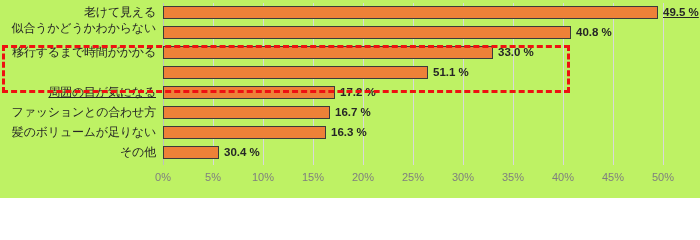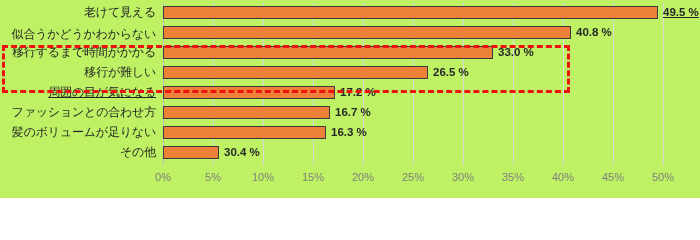--- a/index.html
+++ b/index.html
@@ -117,23 +117,22 @@
     pointer-events: none;
   }
 </style>
 </head>
 <body>
 
 <div id="chart-root">
 
   <div class="cat-labels">
       <div class="cat-label" style="top: 2px;">老けて見える</div>
-      <div class="cat-label" style="top: 24px;">似合うかどうかわからない</div>
+      <div class="cat-label" style="top: 18px;">似合うかどうかわからない</div>
       <div class="cat-label" style="top: 42px;">移行するまで時間がかかる</div>
-      <div class="cat-label" style="top: 62px;">移行が難しい</div>
       <div class="cat-label" style="top: 82px; text-decoration: underline;">周囲の目が気になる</div>
       <div class="cat-label" style="top: 122px;">髪のボリュームが足りない</div>
       <div class="cat-label" style="top: 102px;">ファッションとの合わせ方</div>
       <div class="cat-label" style="top: 142px;">その他</div>
     </div>
 
   <div class="plot">
     <div class="axis-line"></div>
   <div class="gridline" style="left: 50px;"></div>
       <div class="gridline" style="left: 100px;"></div>
@@ -152,21 +151,21 @@
       <div class="bar-row" style="top: 20px;">
         <div class="bar" style="width: 408px; background: rgb(237, 129, 56); border-color: rgb(59, 59, 59);"></div>
         <div class="bar-value" style="left: 413px;">40.8 %</div>
       </div>
       <div class="bar-row" style="top: 40px;">
         <div class="bar" style="width: 330px; background: rgb(237, 129, 56); border-color: rgb(59, 59, 59);"></div>
         <div class="bar-value" style="left: 335px;">33.0 %</div>
       </div>
       <div class="bar-row" style="top: 60px;">
         <div class="bar" style="width: 265px; background: rgb(237, 129, 56); border-color: rgb(59, 59, 59);"></div>
-        <div class="bar-value" style="left: 270px;">26.5 %</div>
+        <div class="bar-value" style="left: 270px;">51.1 %</div>
       </div>
       <div class="bar-row" style="top: 80px;">
         <div class="bar" style="width: 172px; background: rgb(237, 129, 56); border-color: rgb(59, 59, 59);"></div>
         <div class="bar-value" style="left: 177px;">17.2 %</div>
       </div>
       <div class="bar-row" style="top: 100px;">
         <div class="bar" style="width: 167px; background: rgb(237, 129, 56); border-color: rgb(59, 59, 59);"></div>
         <div class="bar-value" style="left: 172px; text-align: right;">16.7 %</div>
       </div>
       <div class="bar-row" style="top: 120px;">

